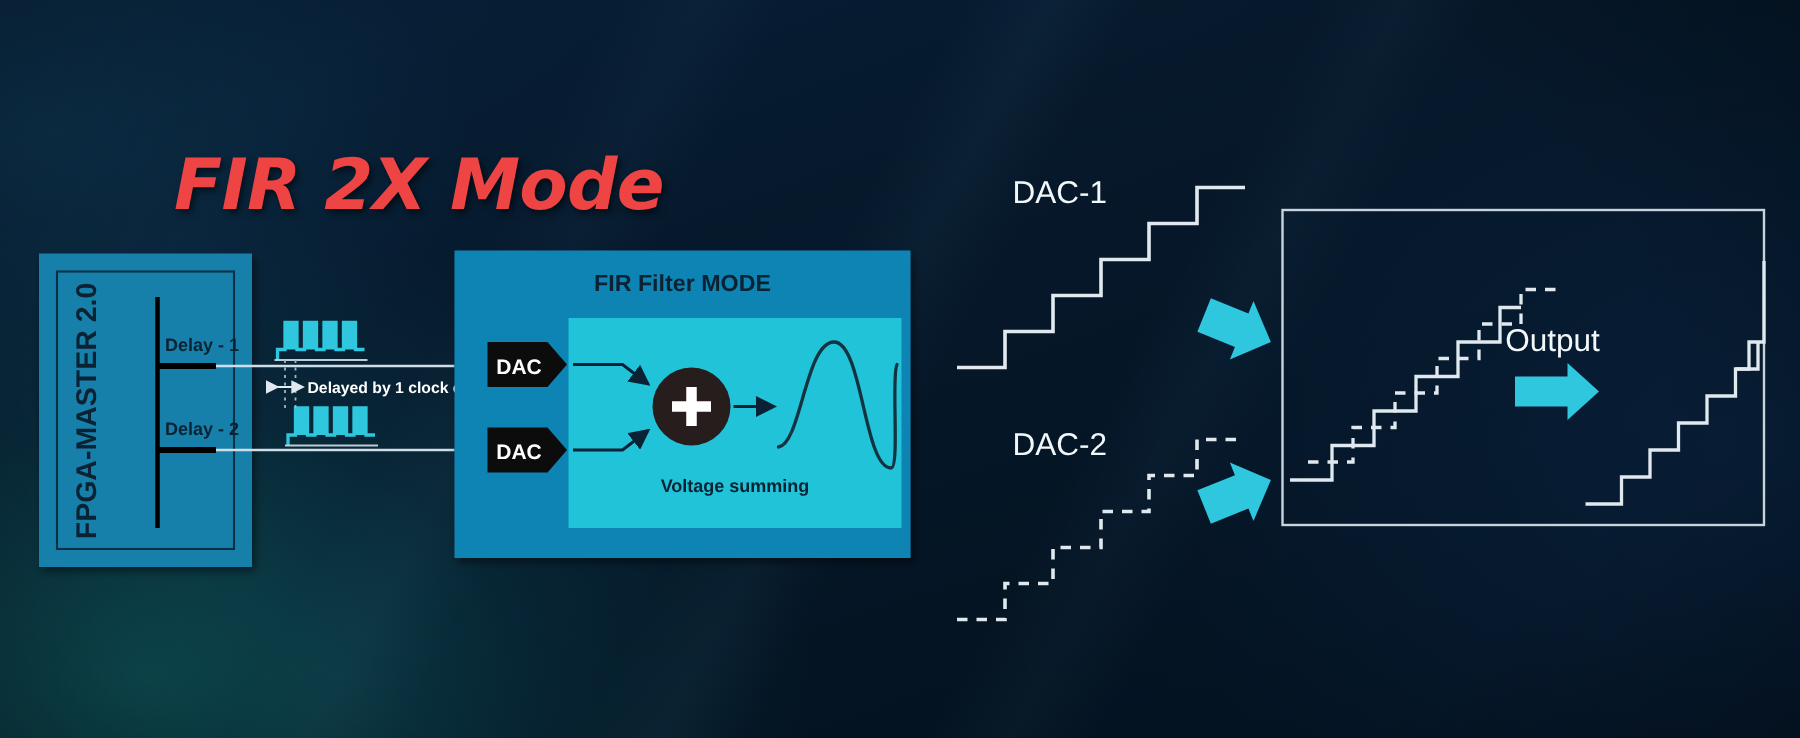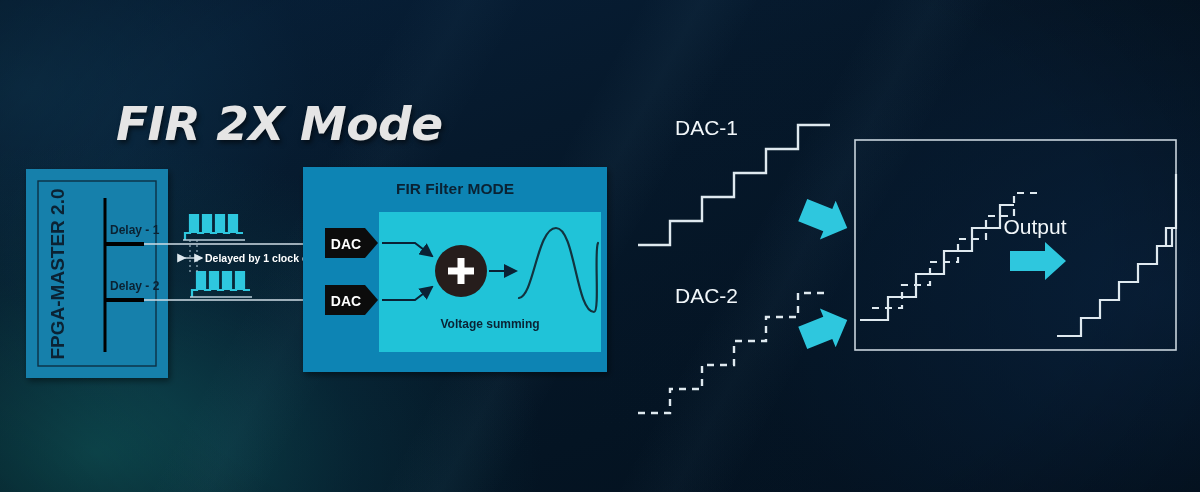--- a/index.html
+++ b/index.html
@@ -23,21 +23,21 @@
       linear-gradient(118deg, rgba(255,255,255,0) 28%, rgba(120,190,220,0.030) 32%, rgba(255,255,255,0) 36%);
   }
   #bg-vignette{
     background:radial-gradient(ellipse 900px 560px at 50% 50%, rgba(0,0,0,0) 55%, rgba(0,0,0,0.38) 100%);
   }
   svg.layer{position:absolute;left:0;top:0;width:1200px;height:492px;}
   .ttl{
     position:absolute;left:116px;top:96px;
     font-family:"DejaVu Sans",sans-serif;
     font-style:italic;font-weight:bold;font-size:47px;
-    letter-spacing:-0.5px;color:#e5e5e5;
+    letter-spacing:-0.5px;color:#ef4444;
     text-shadow:2px 3px 5px rgba(0,0,0,0.55);
     white-space:nowrap;
   }
 </style>
 </head>
 <body>
 
 <div id="stage">
 
   <div class="bg-layer" id="bg-base"></div>

